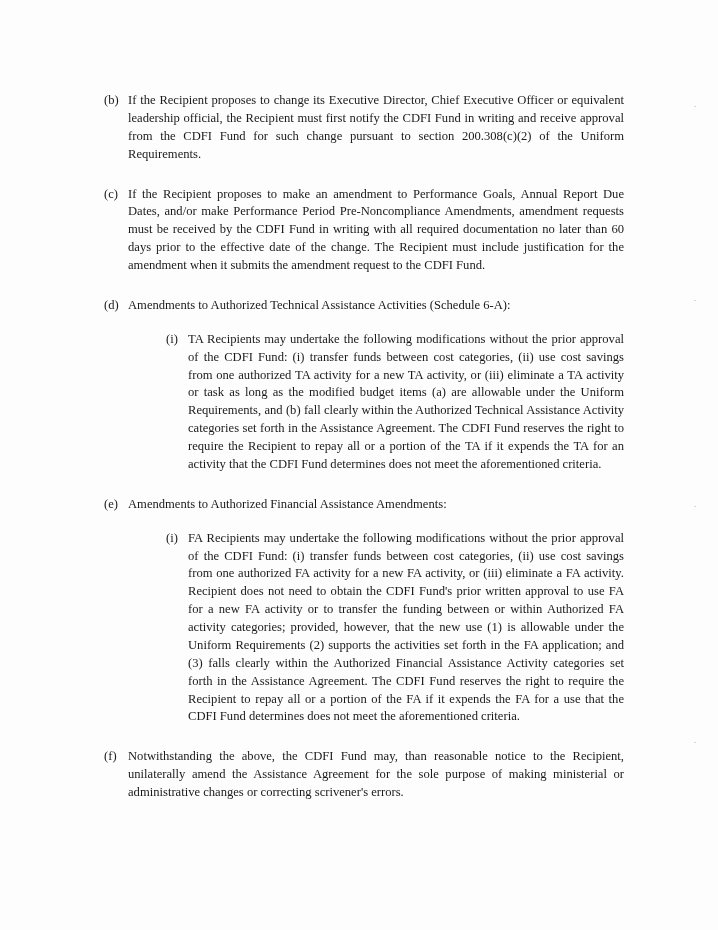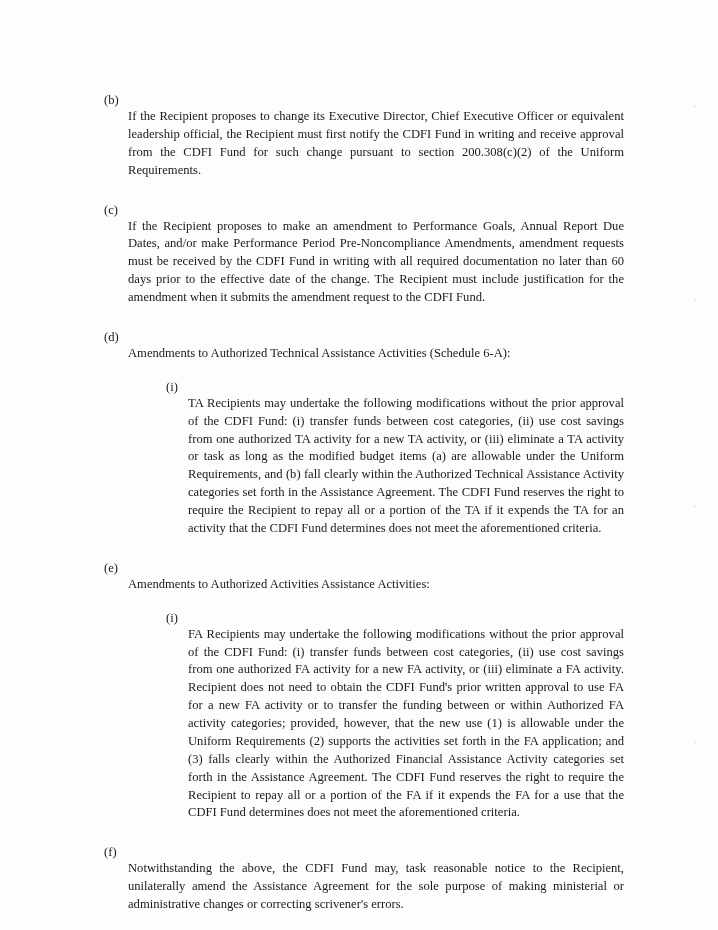--- a/index.html
+++ b/index.html
@@ -36,21 +36,20 @@
   }
   .para .marker {
     flex: 0 0 auto;
     width: 24px;
     text-align: left;
     white-space: nowrap;
   }
   .para .body {
     flex: 1 1 auto;
     text-align: justify;
-    margin-top: 16px;
   }
   .level2 {
     margin-left: 62px;
     margin-top: 16px;
     margin-bottom: 20px;
   }
   .level2 .marker {
     width: 22px;
   }
   .spaced-top {
@@ -99,29 +98,29 @@
       <div class="body">Amendments to Authorized Technical Assistance Activities (Schedule 6-A):</div>
     </div>
 
     <div class="para level2">
       <div class="marker">(i)</div>
       <div class="body">TA Recipients may undertake the following modifications without the prior approval of the CDFI Fund:  (i) transfer funds between cost categories, (ii) use cost savings from one authorized TA activity for a new TA activity, or (iii) eliminate a TA activity or task as long as the modified budget items (a) are allowable under the Uniform Requirements, and (b) fall clearly within the Authorized Technical Assistance Activity categories set forth in the Assistance Agreement. The CDFI Fund reserves the right to require the Recipient to repay all or a portion of the TA if it expends the TA for an activity that the CDFI Fund determines does not meet the aforementioned criteria.</div>
     </div>
 
     <div class="para spaced-top">
       <div class="marker">(e)</div>
-      <div class="body">Amendments to Authorized Activities Assistance Activities:</div>
+      <div class="body">Amendments to Authorized Financial Assistance Amendments:</div>
     </div>
 
     <div class="para level2">
       <div class="marker">(i)</div>
       <div class="body">FA Recipients may undertake the following modifications without the prior approval of the CDFI Fund: (i) transfer funds between cost categories, (ii) use cost savings from one authorized FA activity for a new FA activity, or (iii) eliminate a FA activity. Recipient does not need to obtain the CDFI Fund's prior written approval to use FA for a new FA activity or to transfer the funding between or within Authorized FA activity categories; provided, however, that the new use (1) is allowable under the Uniform Requirements (2) supports the activities set forth in the FA application; and (3) falls clearly within the Authorized Financial Assistance Activity categories set forth in the Assistance Agreement. The CDFI Fund reserves the right to require the Recipient to repay all or a portion of the FA if it expends the FA for a use that the CDFI Fund determines does not meet the aforementioned criteria.</div>
     </div>
 
     <div class="para spaced-top">
       <div class="marker">(f)</div>
-      <div class="body">Notwithstanding the above, the CDFI Fund may, task reasonable notice to the Recipient, unilaterally amend the Assistance Agreement for the sole purpose of making ministerial or administrative changes or correcting scrivener's errors.</div>
+      <div class="body">Notwithstanding the above, the CDFI Fund may, than reasonable notice to the Recipient, unilaterally amend the Assistance Agreement for the sole purpose of making ministerial or administrative changes or correcting scrivener's errors.</div>
     </div>
 
   </div>
 
 
 </div>
 
 </body></html>

